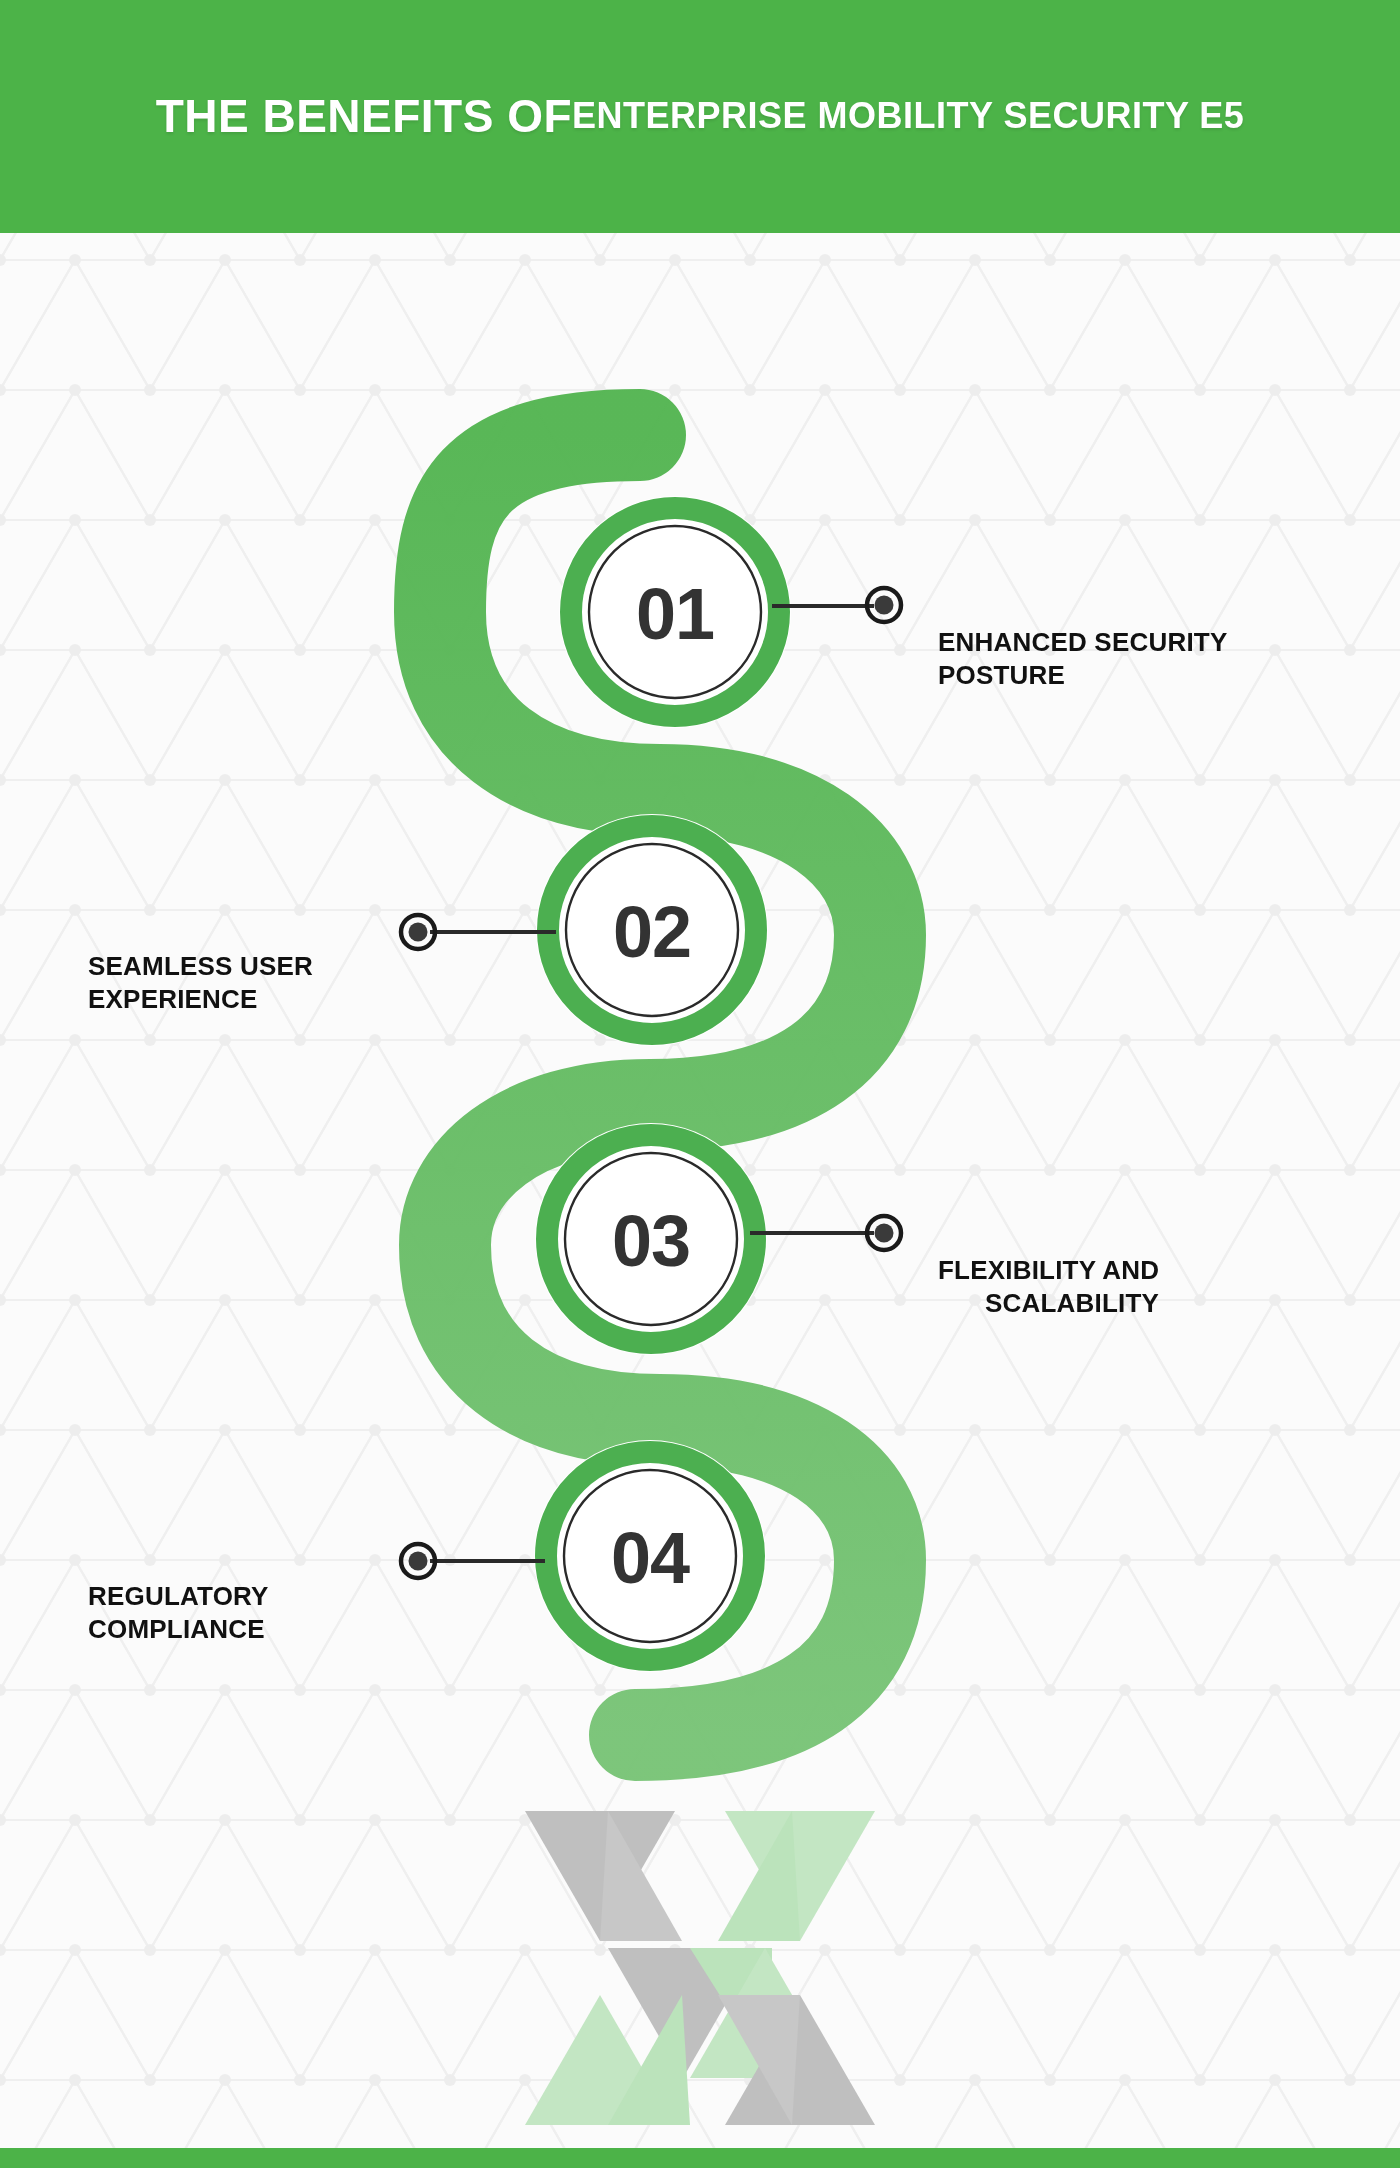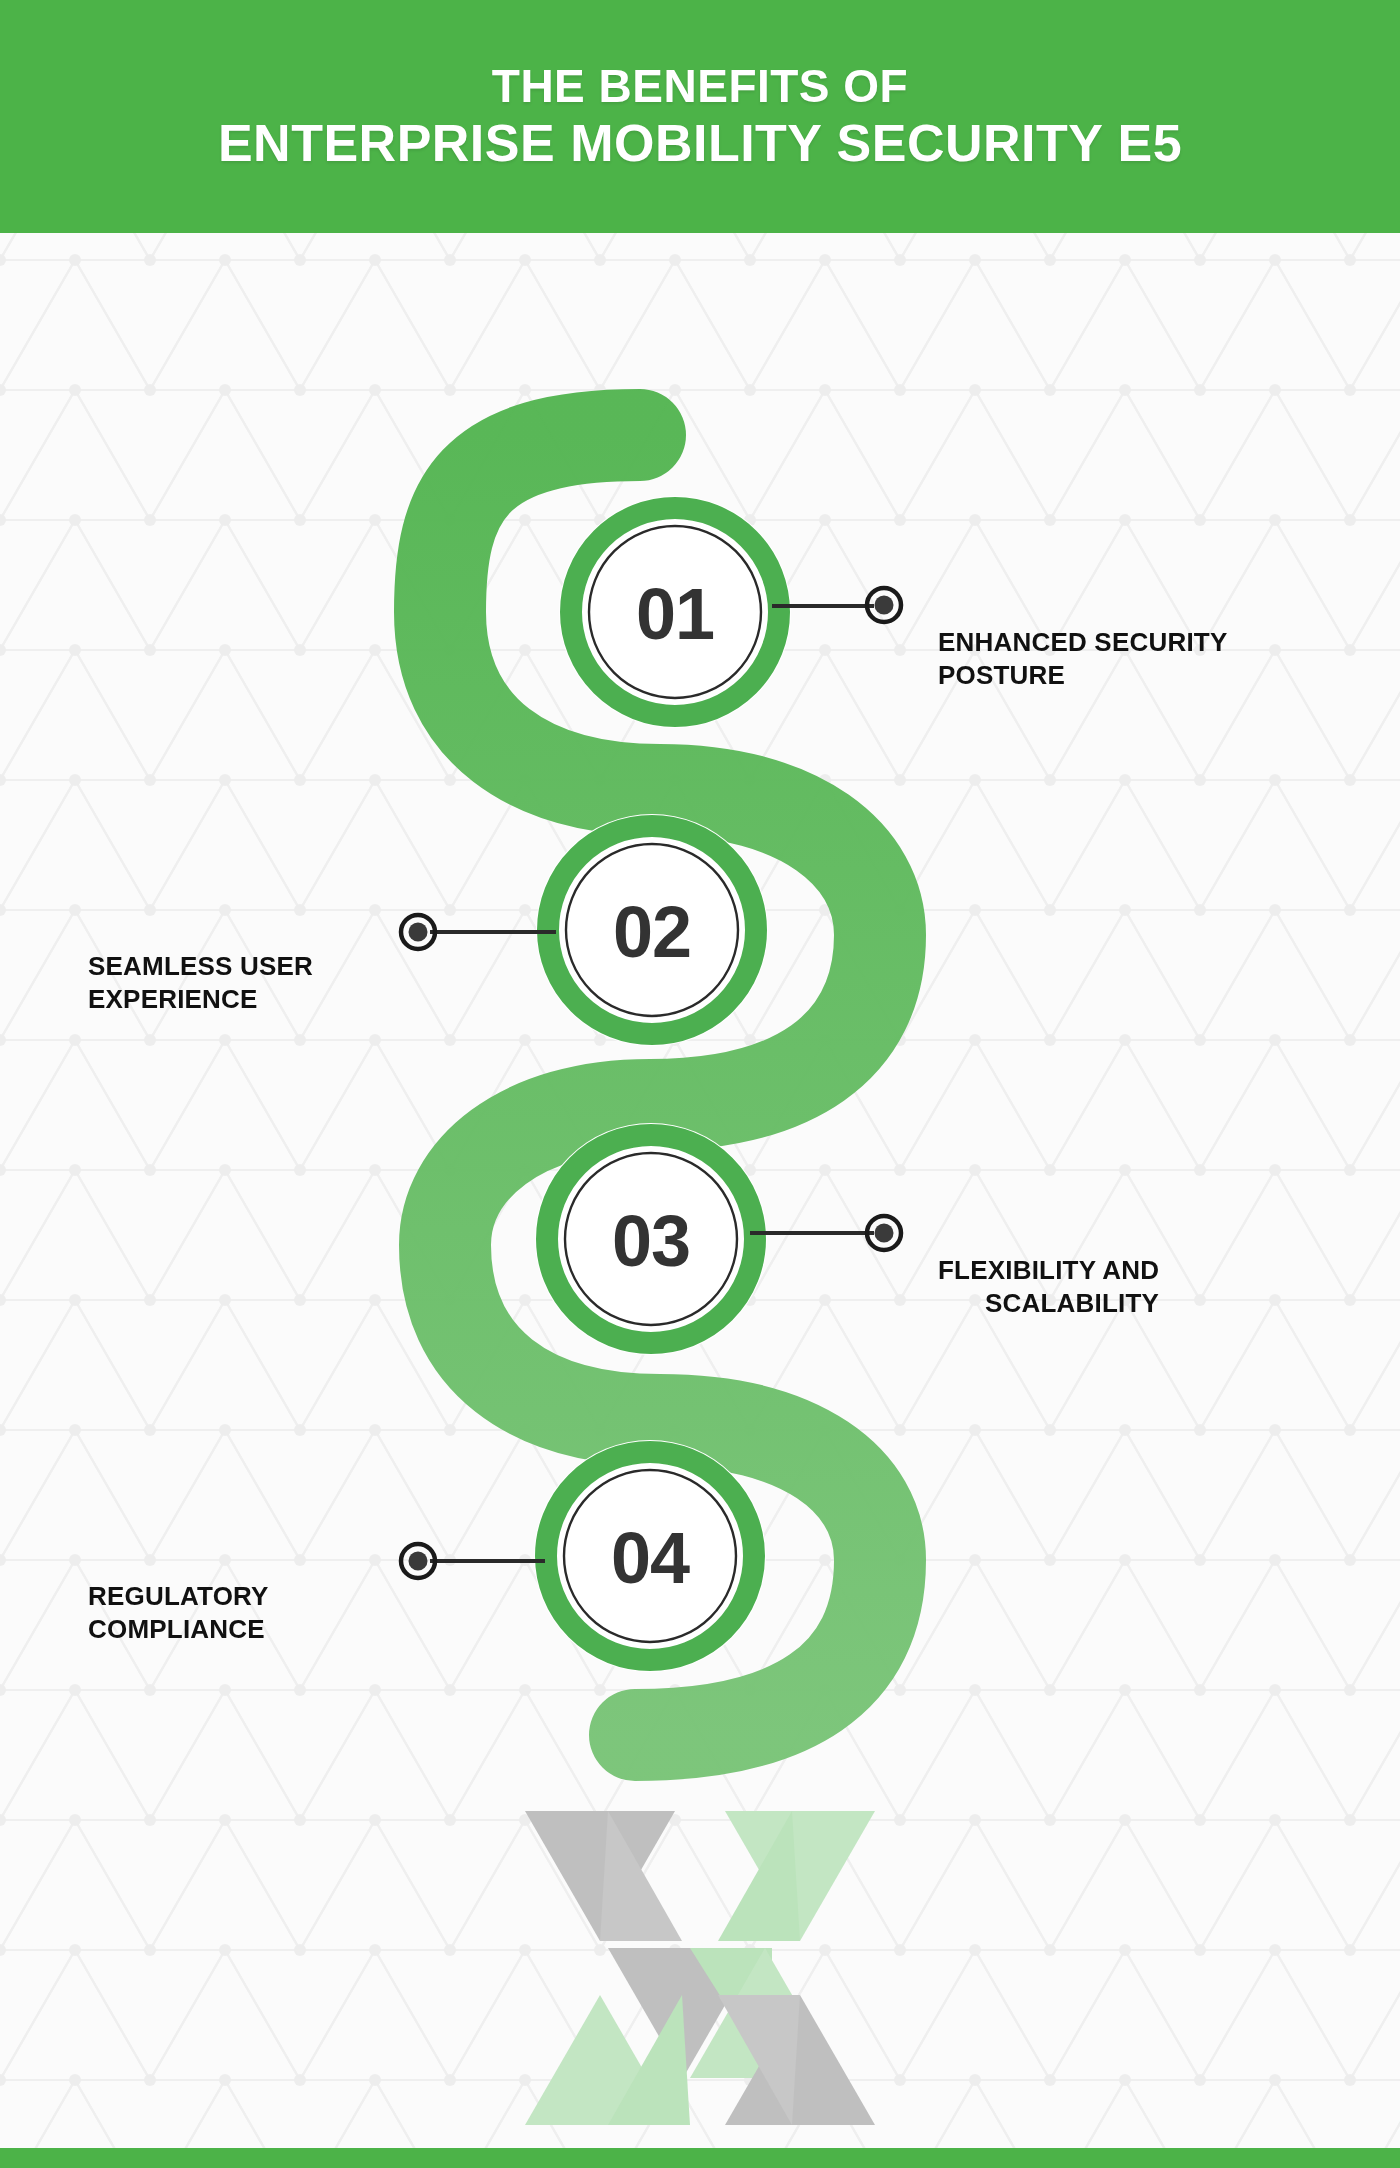--- a/index.html
+++ b/index.html
@@ -15,33 +15,33 @@
     background:#fbfbfb;
     z-index:0;
   }
   #bg-pattern svg{display:block;width:100%;height:100%;}
 
   
   #header-band{
     position:absolute;top:0;left:0;width:1400px;height:233px;
     background:var(--brand,#4CB348);
     z-index:5;
-    display:flex;flex-direction:column;align-items:center;justify-content:center;
+    display:flex;flex-direction:row;align-items:center;justify-content:center;
   }
   .header-line{
     color:#ffffff;
     font-weight:bold;
     letter-spacing:0.5px;
     text-align:center;
     line-height:1.18;
     font-size:46px;
     text-shadow:0 2px 3px rgba(0,0,0,.10);
   }
   .header-line.l1{font-size:46px;}
-  .header-line.l2{font-size:52px;}
+  .header-line.l2{font-size:36px;}
 
   
   #footer-band{
     position:absolute;left:0;bottom:0;width:1400px;height:20px;
     background:var(--brand,#4CB348);z-index:6;
   }
 
   
   #stage{
     position:absolute;top:0;left:0;width:1132px;height:2168px;z-index:2;

